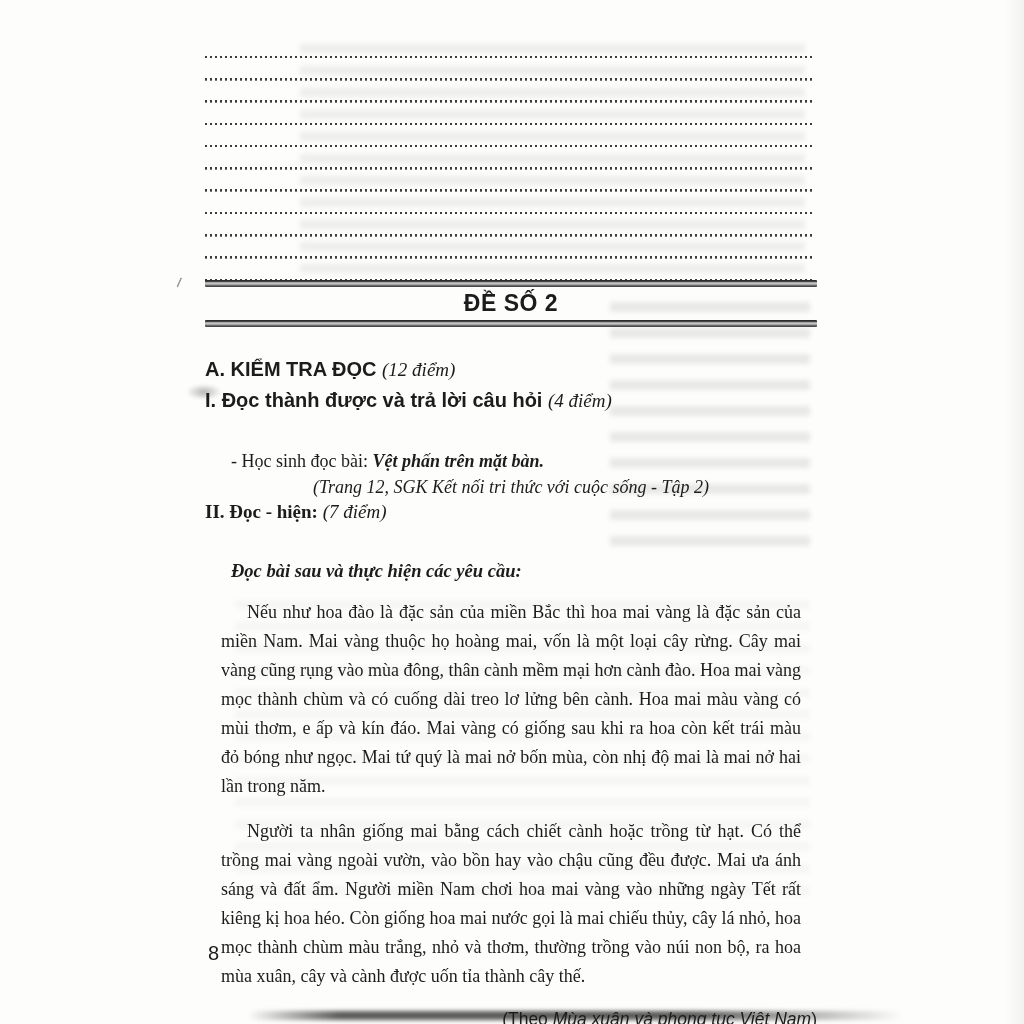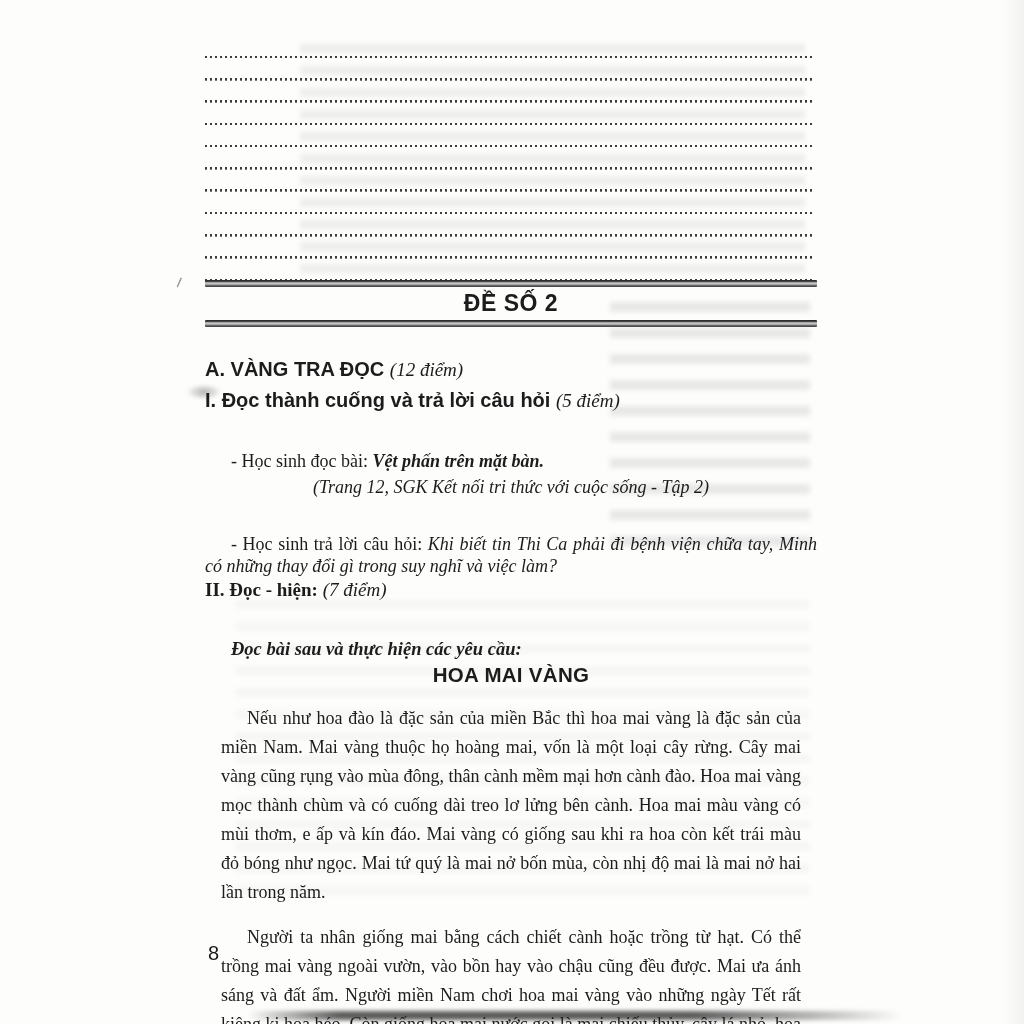--- a/index.html
+++ b/index.html
@@ -108,35 +108,33 @@
   </div>
 
 <div class="de-header">
   <div class="rule-bar"></div>
   <div class="de-title">ĐỀ SỐ 2</div>
   <div class="rule-bar"></div>
 </div>
 
 <div class="content">
 
-  <div class="h-sans mb4"><span>A. VÀNG TRA ĐỌC </span><span class="pts">(12 điểm)</span></div>
+  <div class="h-sans mb4"><span>A. KIỂM TRA ĐỌC </span><span class="pts">(12 điểm)</span></div>
 
-  <div class="h-sans mb2"><span>I. Đọc thành cuống và trả lời câu hỏi </span><span class="pts">(5 điểm)</span></div>
+  <div class="h-sans mb2"><span>I. Đọc thành được và trả lời câu hỏi </span><span class="pts">(4 điểm)</span></div>
 
   <div class="body-line indent mb4"><span>- Học sinh đọc bài: </span><span class="bold-italic">Vệt phấn trên mặt bàn.</span></div>
 
   <div class="source-line">(Trang 12, SGK Kết nối tri thức với cuộc sống - Tập 2)</div>
 
-  <div class="question-par indent"><span>- Học sinh trả lời câu hỏi: </span><span class="italic">Khi biết tin Thi Ca phải đi bệnh viện chữa tay, Minh có những thay đổi gì trong suy nghĩ và việc làm?</span></div>
 
   <div class="h-serif"><span>II. Đọc - hiện: </span><span class="pts">(7 điểm)</span></div>
 
   <div class="instruction indent bold-italic">Đọc bài sau và thực hiện các yêu cầu:</div>
 
-  <div class="passage-title">HOA MAI VÀNG</div>
 
   <p class="par indent">Nếu như hoa đào là đặc sản của miền Bắc thì hoa mai vàng là đặc sản của miền Nam. Mai vàng thuộc họ hoàng mai, vốn là một loại cây rừng. Cây mai vàng cũng rụng vào mùa đông, thân cành mềm mại hơn cành đào. Hoa mai vàng mọc thành chùm và có cuống dài treo lơ lửng bên cành. Hoa mai màu vàng có mùi thơm, e ấp và kín đáo. Mai vàng có giống sau khi ra hoa còn kết trái màu đỏ bóng như ngọc. Mai tứ quý là mai nở bốn mùa, còn nhị độ mai là mai nở hai lần trong năm.</p>
   <p class="par indent">Người ta nhân giống mai bằng cách chiết cành hoặc trồng từ hạt. Có thể trồng mai vàng ngoài vườn, vào bồn hay vào chậu cũng đều được. Mai ưa ánh sáng và đất ẩm. Người miền Nam chơi hoa mai vàng vào những ngày Tết rất kiêng kị hoa héo. Còn giống hoa mai nước gọi là mai chiếu thủy, cây lá nhỏ, hoa mọc thành chùm màu trắng, nhỏ và thơm, thường trồng vào núi non bộ, ra hoa mùa xuân, cây và cành được uốn tỉa thành cây thế.</p>
 
   <div class="attribution"><span>(Theo </span><span class="italic">Mùa xuân và phong tục Việt Nam</span><span>)</span></div>
 
 </div>
 
 <div class="page-number">8</div>
 

